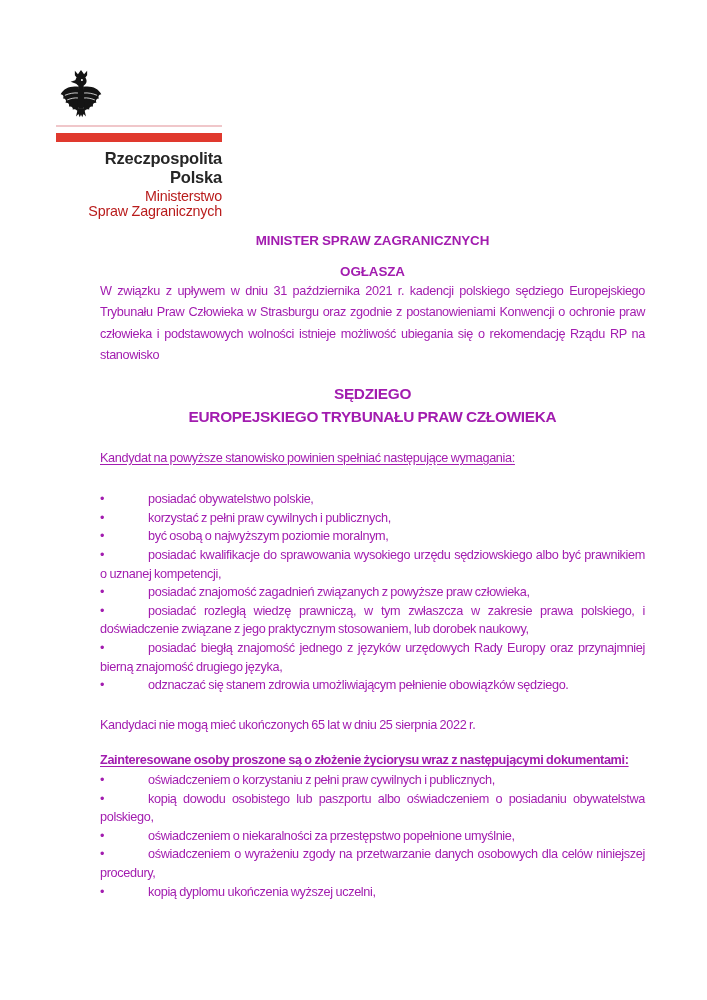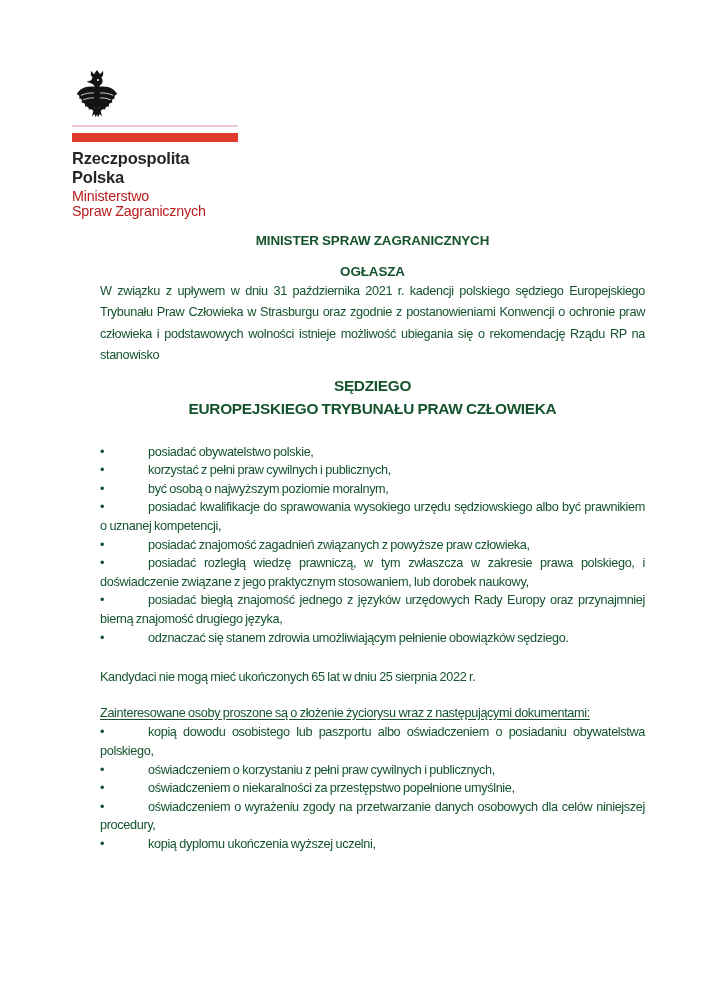--- a/index.html
+++ b/index.html
@@ -1,42 +1,42 @@
 <!DOCTYPE html>
 <html><head>
 <meta charset="utf-8">
 <style>
   html, body { margin:0; padding:0; background:#ffffff; }
   .page {
     position:relative; width:707px; height:1000px; background:#ffffff;
     font-family:"Liberation Sans", sans-serif; color:#1d1d1d; overflow:hidden;
   }
   
-  .logo { position:absolute; left:72px; top:68px; width:166px; }
+  .logo { position:absolute; left:56px; top:68px; width:166px;text-align:right; }
   .eagle { display:block; margin-left:2px; }
   .flag-thin  { height:2px; margin-top:7px; }
   .flag-thick { height:9px; margin-top:6px; }
   .country { margin-top:7px; font-size:16.5px; font-weight:bold; letter-spacing:-0.2px; color:#262626; }
   .ministry { font-size:14.3px; line-height:14.5px; letter-spacing:-0.2px; color:#b91c1c; }
   .ministry.first { margin-top:2px; }
   
   .content {
     position:absolute; left:100px; top:231px; width:545px;
     font-size:12.7px; line-height:21.4px; letter-spacing:-0.35px; word-spacing:-0.5px;
-    text-align:justify; color:#14532d;
+    text-align:justify; color:#a21caf;
   }
   .h-minister { text-align:center; font-weight:bold; font-size:13.4px; letter-spacing:-0.1px; line-height:19px; }
   .h-announces { text-align:center; font-weight:bold; font-size:13.4px; letter-spacing:-0.1px; line-height:19px; margin-top:12px; }
   .intro { }
-  .pos-title { margin-top:7px; text-align:center; font-weight:bold; font-size:15.4px; letter-spacing:-0.3px; line-height:23px; }
+  .pos-title { margin-top:15px; text-align:center; font-weight:bold; font-size:15.4px; letter-spacing:-0.3px; line-height:23px; }
   .sec-heading {
     margin-top:21px; line-height:18.6px;
     text-decoration:underline; text-underline-offset:2px;
   }
-  .sec-heading.docs { margin-top:17px; }
+  .sec-heading.docs { margin-top:17px;font-weight:bold; }
   .blist { margin-top:23px; line-height:18.6px; }
   .blist.docs { margin-top:1px; }
   .bullet-item { text-align:justify; }
   .bullet { display:inline-block; width:7px; }
   .tab { display:inline-block; width:41px; }
   .age-note { margin-top:21px; line-height:18.6px; text-align:left; }
 </style>
 </head>
 <body>
 
@@ -70,36 +70,37 @@
     <div class="h-minister">MINISTER SPRAW ZAGRANICZNYCH</div>
     <div class="h-announces">OGŁASZA</div>
 
     <div class="intro">W związku z upływem w dniu 31 października 2021 r. kadencji polskiego sędziego Europejskiego Trybunału Praw Człowieka w Strasburgu oraz zgodnie z postanowieniami Konwencji o ochronie praw człowieka i podstawowych wolności istnieje możliwość ubiegania się o rekomendację Rządu RP na stanowisko</div>
 
     <div class="pos-title">
       <div>SĘDZIEGO</div>
       <div>EUROPEJSKIEGO TRYBUNAŁU PRAW CZŁOWIEKA</div>
     </div>
 
+    <div class="sec-heading">Kandydat na powyższe stanowisko powinien spełniać następujące wymagania:</div>
     <div class="blist">
         <div class="bullet-item"><span class="bullet">•</span><span class="tab"></span><span>posiadać obywatelstwo polskie,</span></div>
         <div class="bullet-item"><span class="bullet">•</span><span class="tab"></span><span>korzystać z pełni praw cywilnych i publicznych,</span></div>
         <div class="bullet-item"><span class="bullet">•</span><span class="tab"></span><span>być osobą o najwyższym poziomie moralnym,</span></div>
         <div class="bullet-item"><span class="bullet">•</span><span class="tab"></span><span>posiadać kwalifikacje do sprawowania wysokiego urzędu sędziowskiego albo być prawnikiem o uznanej kompetencji,</span></div>
         <div class="bullet-item"><span class="bullet">•</span><span class="tab"></span><span>posiadać znajomość zagadnień związanych z powyższe praw człowieka,</span></div>
         <div class="bullet-item"><span class="bullet">•</span><span class="tab"></span><span>posiadać rozległą wiedzę prawniczą, w tym zwłaszcza w zakresie prawa polskiego, i doświadczenie związane z jego praktycznym stosowaniem, lub dorobek naukowy,</span></div>
         <div class="bullet-item"><span class="bullet">•</span><span class="tab"></span><span>posiadać biegłą znajomość jednego z języków urzędowych Rady Europy oraz przynajmniej bierną znajomość drugiego języka,</span></div>
         <div class="bullet-item"><span class="bullet">•</span><span class="tab"></span><span>odznaczać się stanem zdrowia umożliwiającym pełnienie obowiązków sędziego.</span></div>
       </div>
 
     <div class="age-note">Kandydaci nie mogą mieć ukończonych 65 lat w dniu 25 sierpnia 2022 r.</div>
 
     <div class="sec-heading docs">Zainteresowane osoby proszone są o złożenie życiorysu wraz z następującymi dokumentami:</div>
     <div class="blist docs">
+        <div class="bullet-item"><span class="bullet">•</span><span class="tab"></span><span>oświadczeniem o korzystaniu z pełni praw cywilnych i publicznych,</span></div>
         <div class="bullet-item"><span class="bullet">•</span><span class="tab"></span><span>kopią dowodu osobistego lub paszportu albo oświadczeniem o posiadaniu obywatelstwa polskiego,</span></div>
-        <div class="bullet-item"><span class="bullet">•</span><span class="tab"></span><span>oświadczeniem o korzystaniu z pełni praw cywilnych i publicznych,</span></div>
         <div class="bullet-item"><span class="bullet">•</span><span class="tab"></span><span>oświadczeniem o niekaralności za przestępstwo popełnione umyślnie,</span></div>
         <div class="bullet-item"><span class="bullet">•</span><span class="tab"></span><span>oświadczeniem o wyrażeniu zgody na przetwarzanie danych osobowych dla celów niniejszej procedury,</span></div>
         <div class="bullet-item"><span class="bullet">•</span><span class="tab"></span><span>kopią dyplomu ukończenia wyższej uczelni,</span></div>
       </div>
   </div>
 
 </div>
 
 </body></html>

